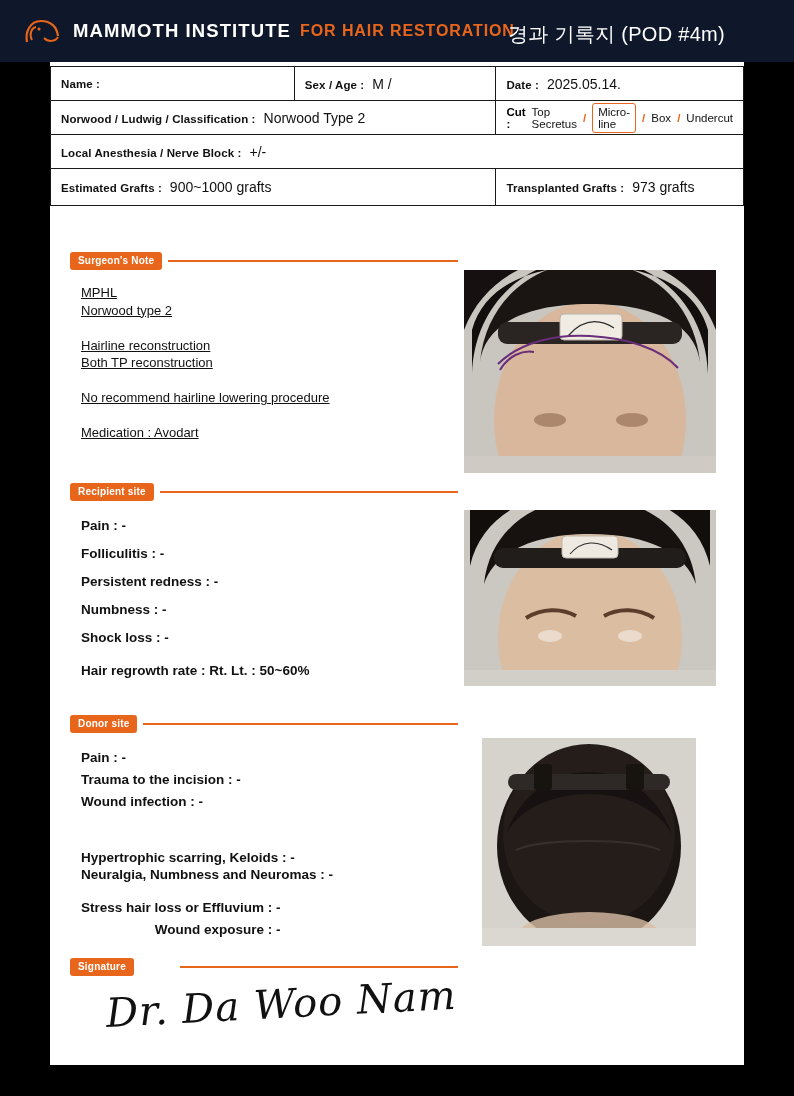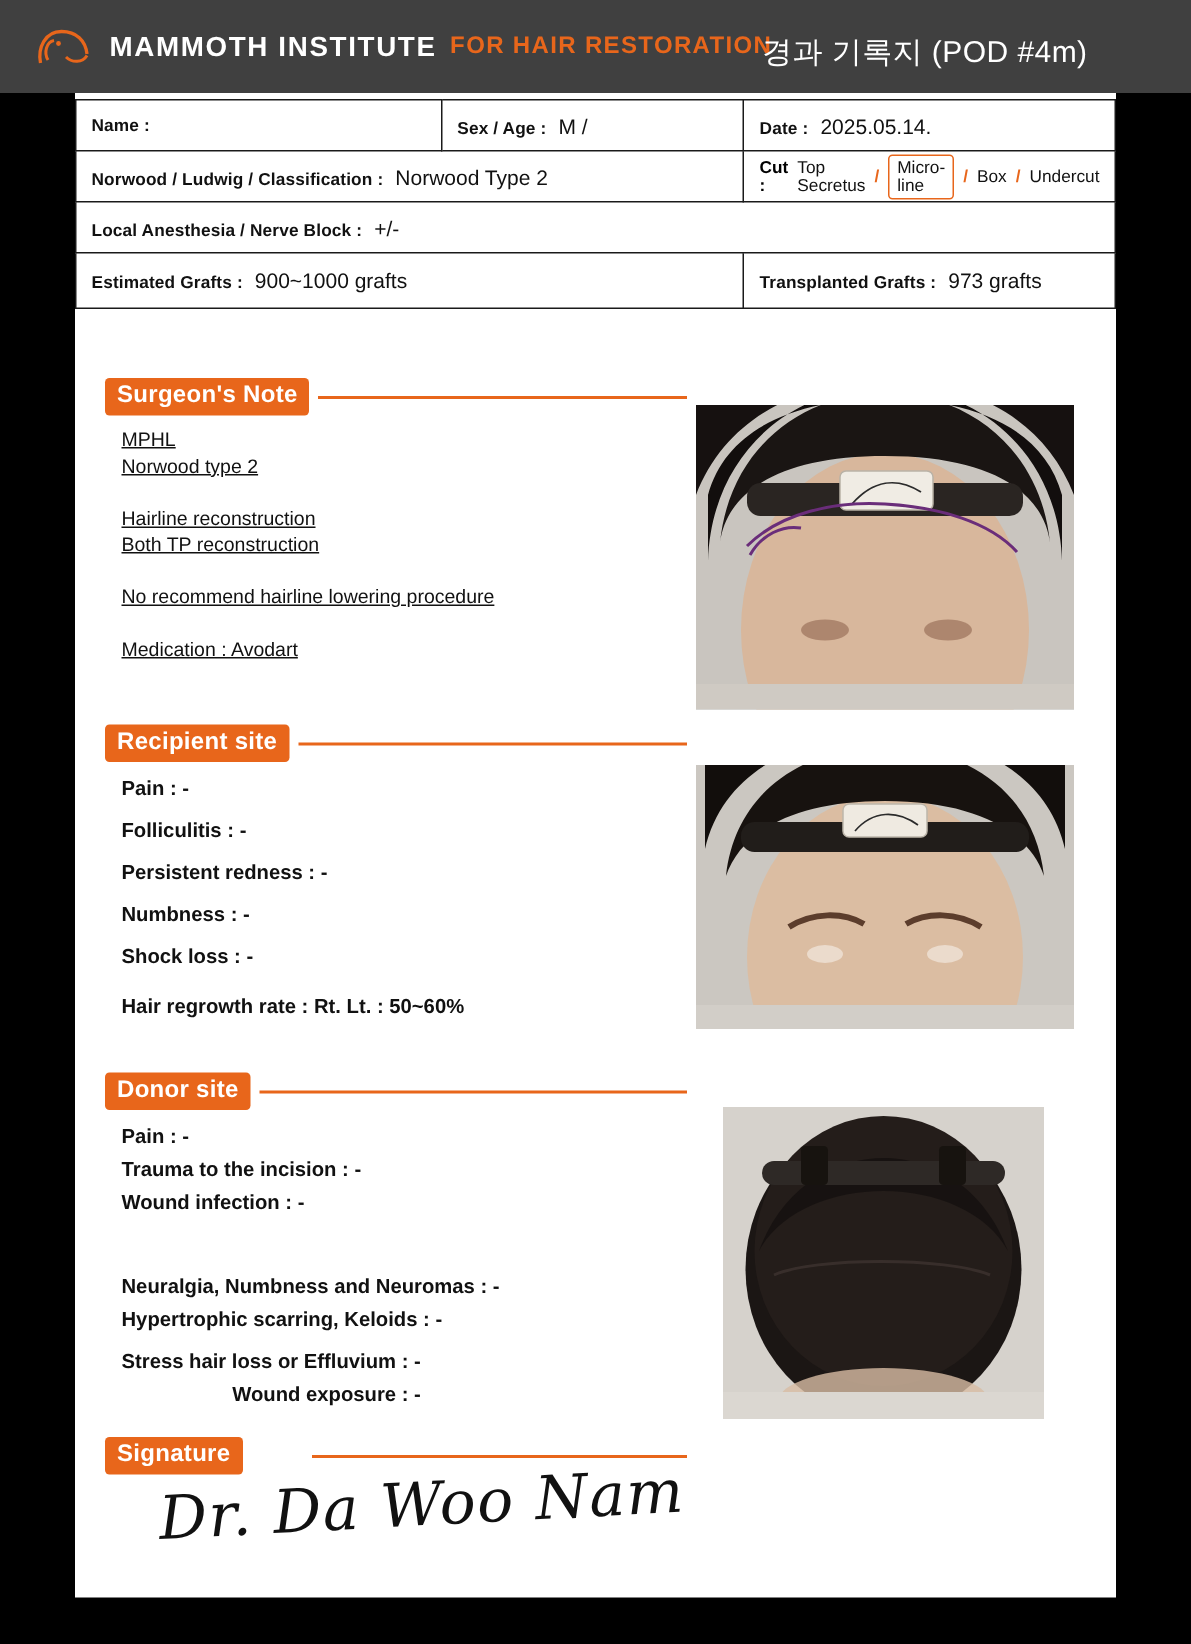--- a/index.html
+++ b/index.html
@@ -14,21 +14,21 @@
     position: relative;
     overflow: hidden;
   }
 
   
   .header {
     position: absolute;
     left: 0; top: 0;
     width: 794px;
     height: 62px;
-    background: #404040;
+    background: #0f172a;
     display: flex;
     align-items: center;
   }
   .logo-wrap {
     display: flex;
     align-items: center;
     margin-left: 24px;
   }
   .logo-mark {
     width: 40px;
@@ -118,21 +118,21 @@
 
   
   .sec {
     position: absolute;
     display: flex;
     align-items: center;
   }
   .sec-tag {
     background: #e8661b;
     color: #ffffff;
-    font-size: 16px;
+    font-size: 10px;
     font-weight: bold;
     padding: 3px 8px 4px 8px;
     border-radius: 3px;
     letter-spacing: 0.2px;
     white-space: nowrap;
   }
   .sec-rule {
     height: 2px;
     background: #e8661b;
     flex: 1;
@@ -290,22 +290,22 @@
   <div class="sec" style="left:20px; top:653px; width:388px;">
     <span class="sec-tag">Donor site</span>
     <span class="sec-rule"></span>
   </div>
   <div style="position:absolute; left:31px; top:688px;">
     <p class="txt b" style="position:relative; margin:0 0 5px 0;">Pain : -</p>
     <p class="txt b" style="position:relative; margin:0 0 5px 0;">Trauma to the incision : -</p>
     <p class="txt b" style="position:relative; margin:0;">Wound infection : -</p>
   </div>
   <div style="position:absolute; left:31px; top:788px;">
+    <p class="txt b" style="position:relative; margin:0;">Hypertrophic scarring, Keloids : -</p>
     <p class="txt b" style="position:relative; margin:0 0 5px 0;">Neuralgia, Numbness and Neuromas : -</p>
-    <p class="txt b" style="position:relative; margin:0;">Hypertrophic scarring, Keloids : -</p>
   </div>
   <div style="position:absolute; left:31px; top:838px;">
     <p class="txt b" style="position:relative; margin:0 0 5px 0;">Stress hair loss or Effluvium : -</p>
     <p class="txt b" style="position:relative; margin:0;text-align:right;">Wound exposure : -</p>
   </div>
 
   <div class="sec" style="left:20px; top:896px; width:388px;gap:40px;">
     <span class="sec-tag">Signature</span>
     <span class="sec-rule"></span>
   </div>

